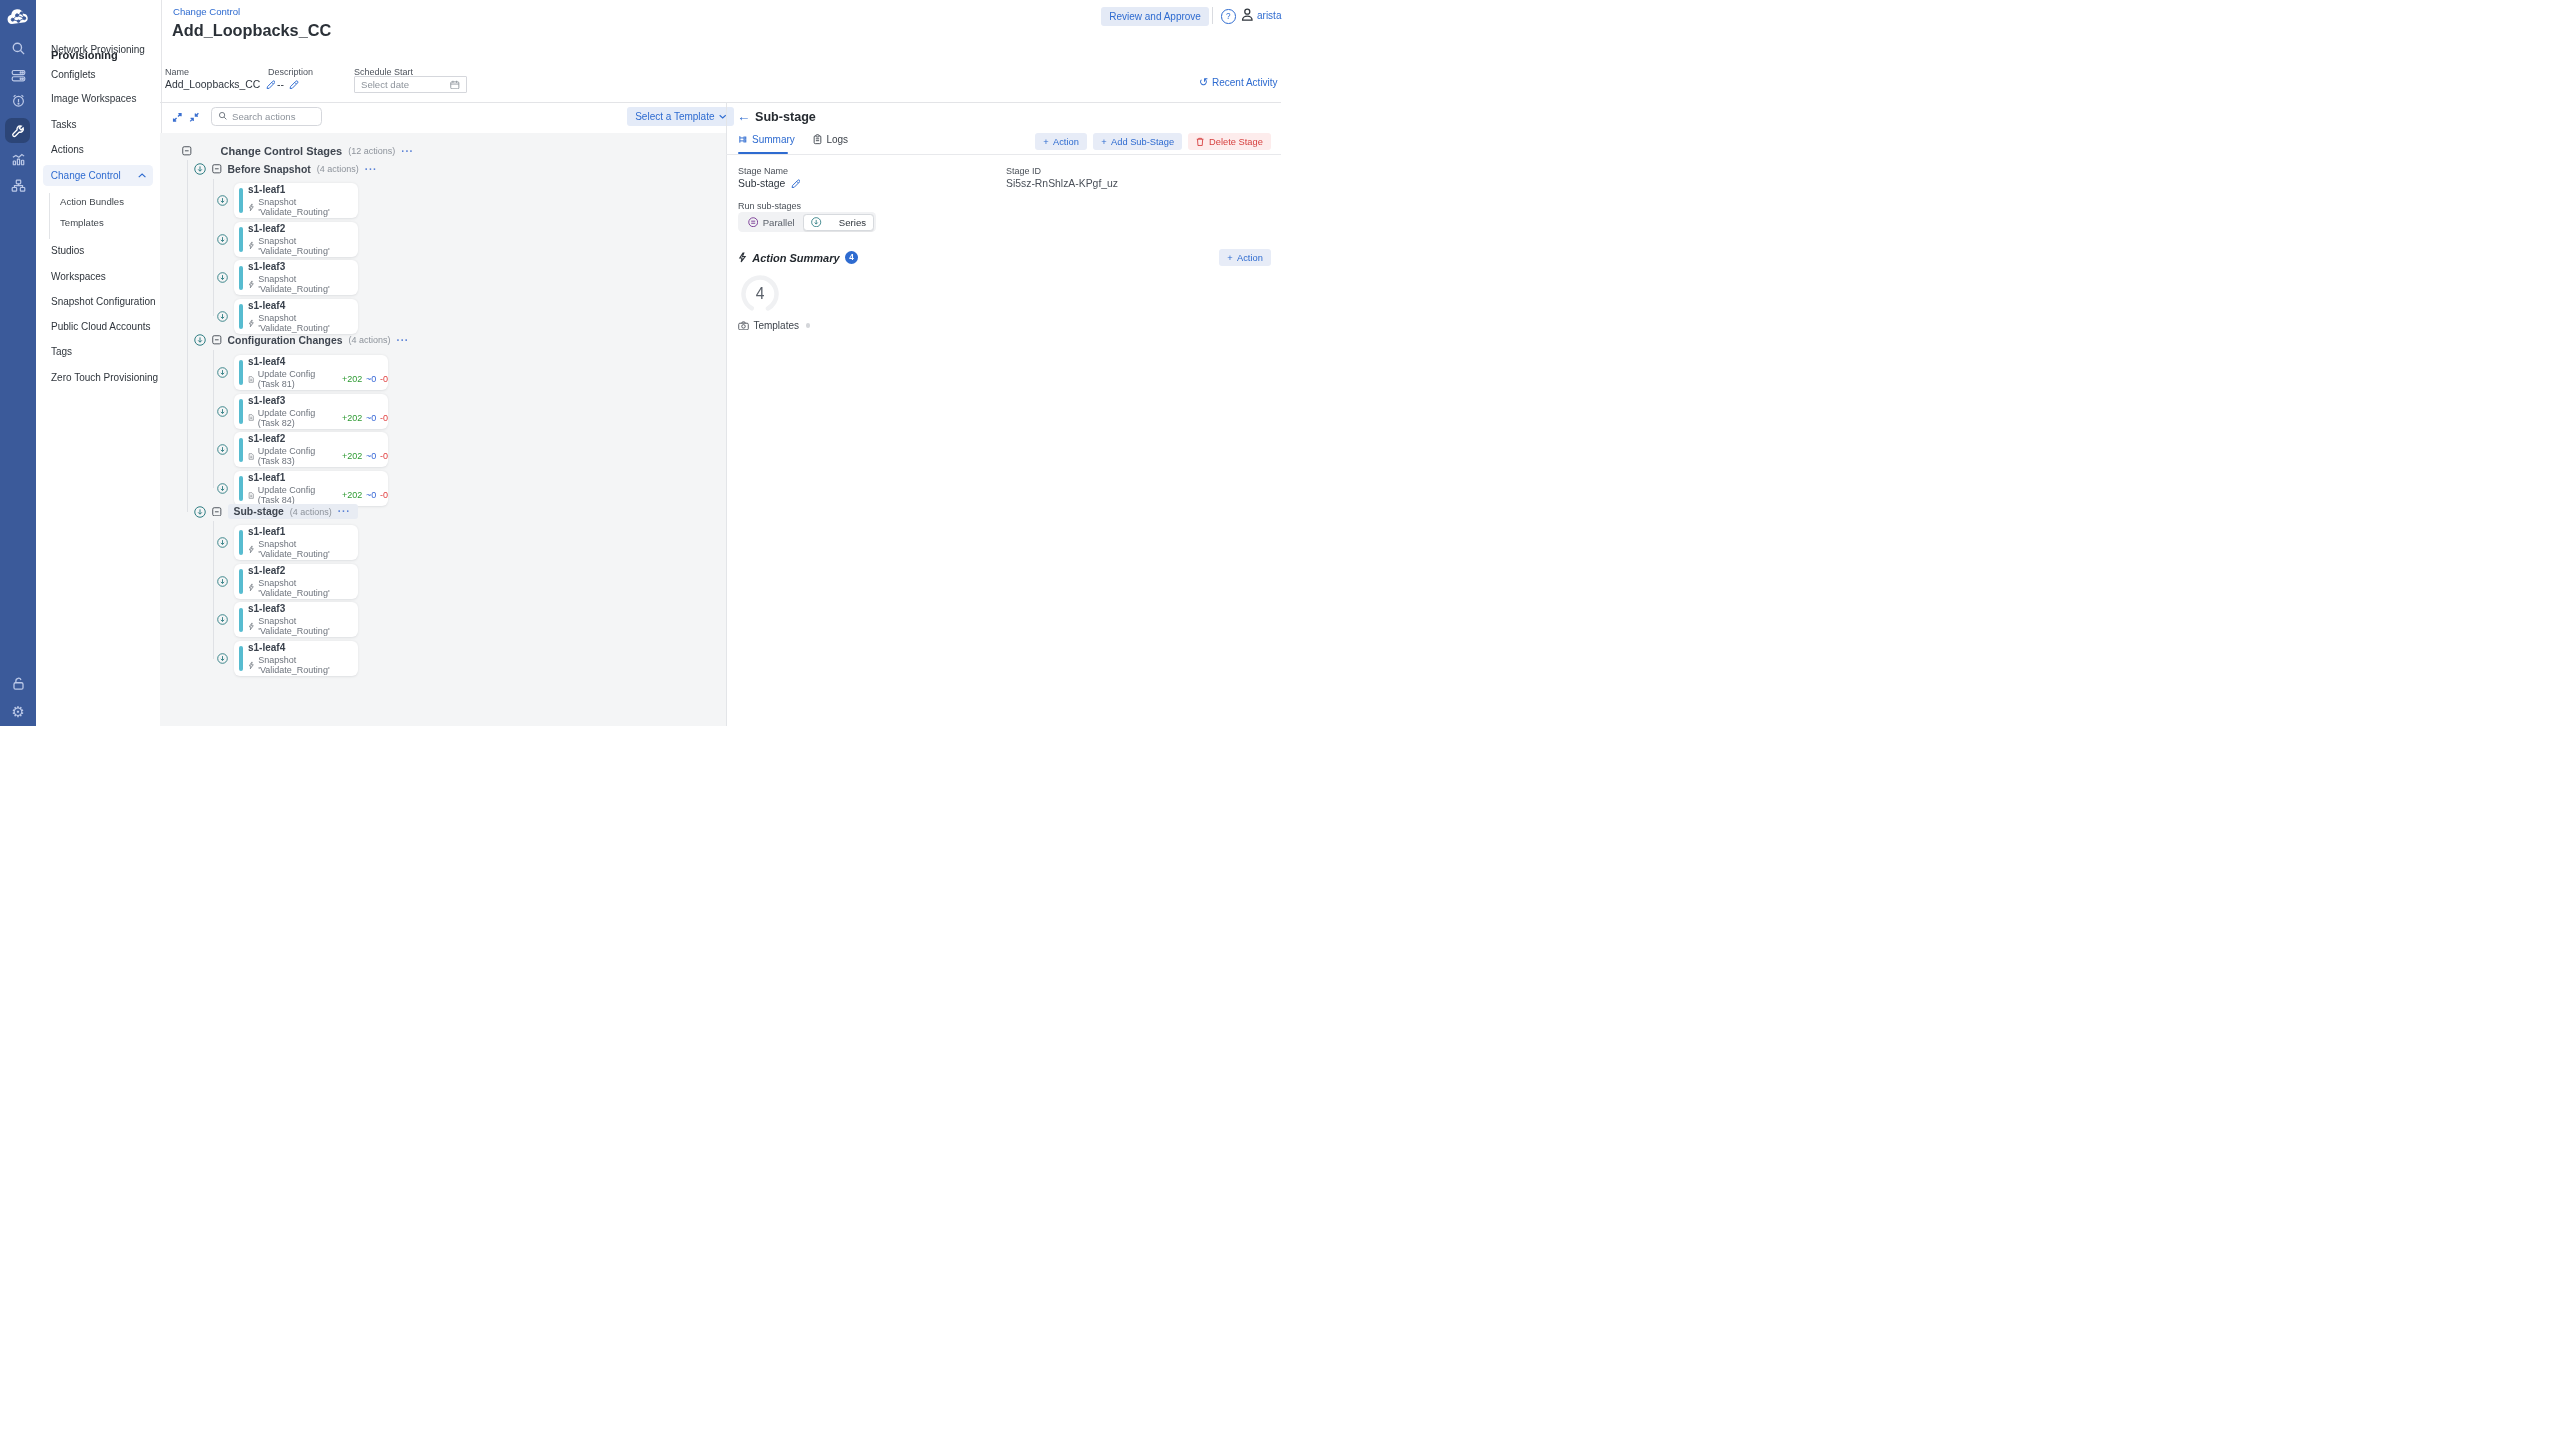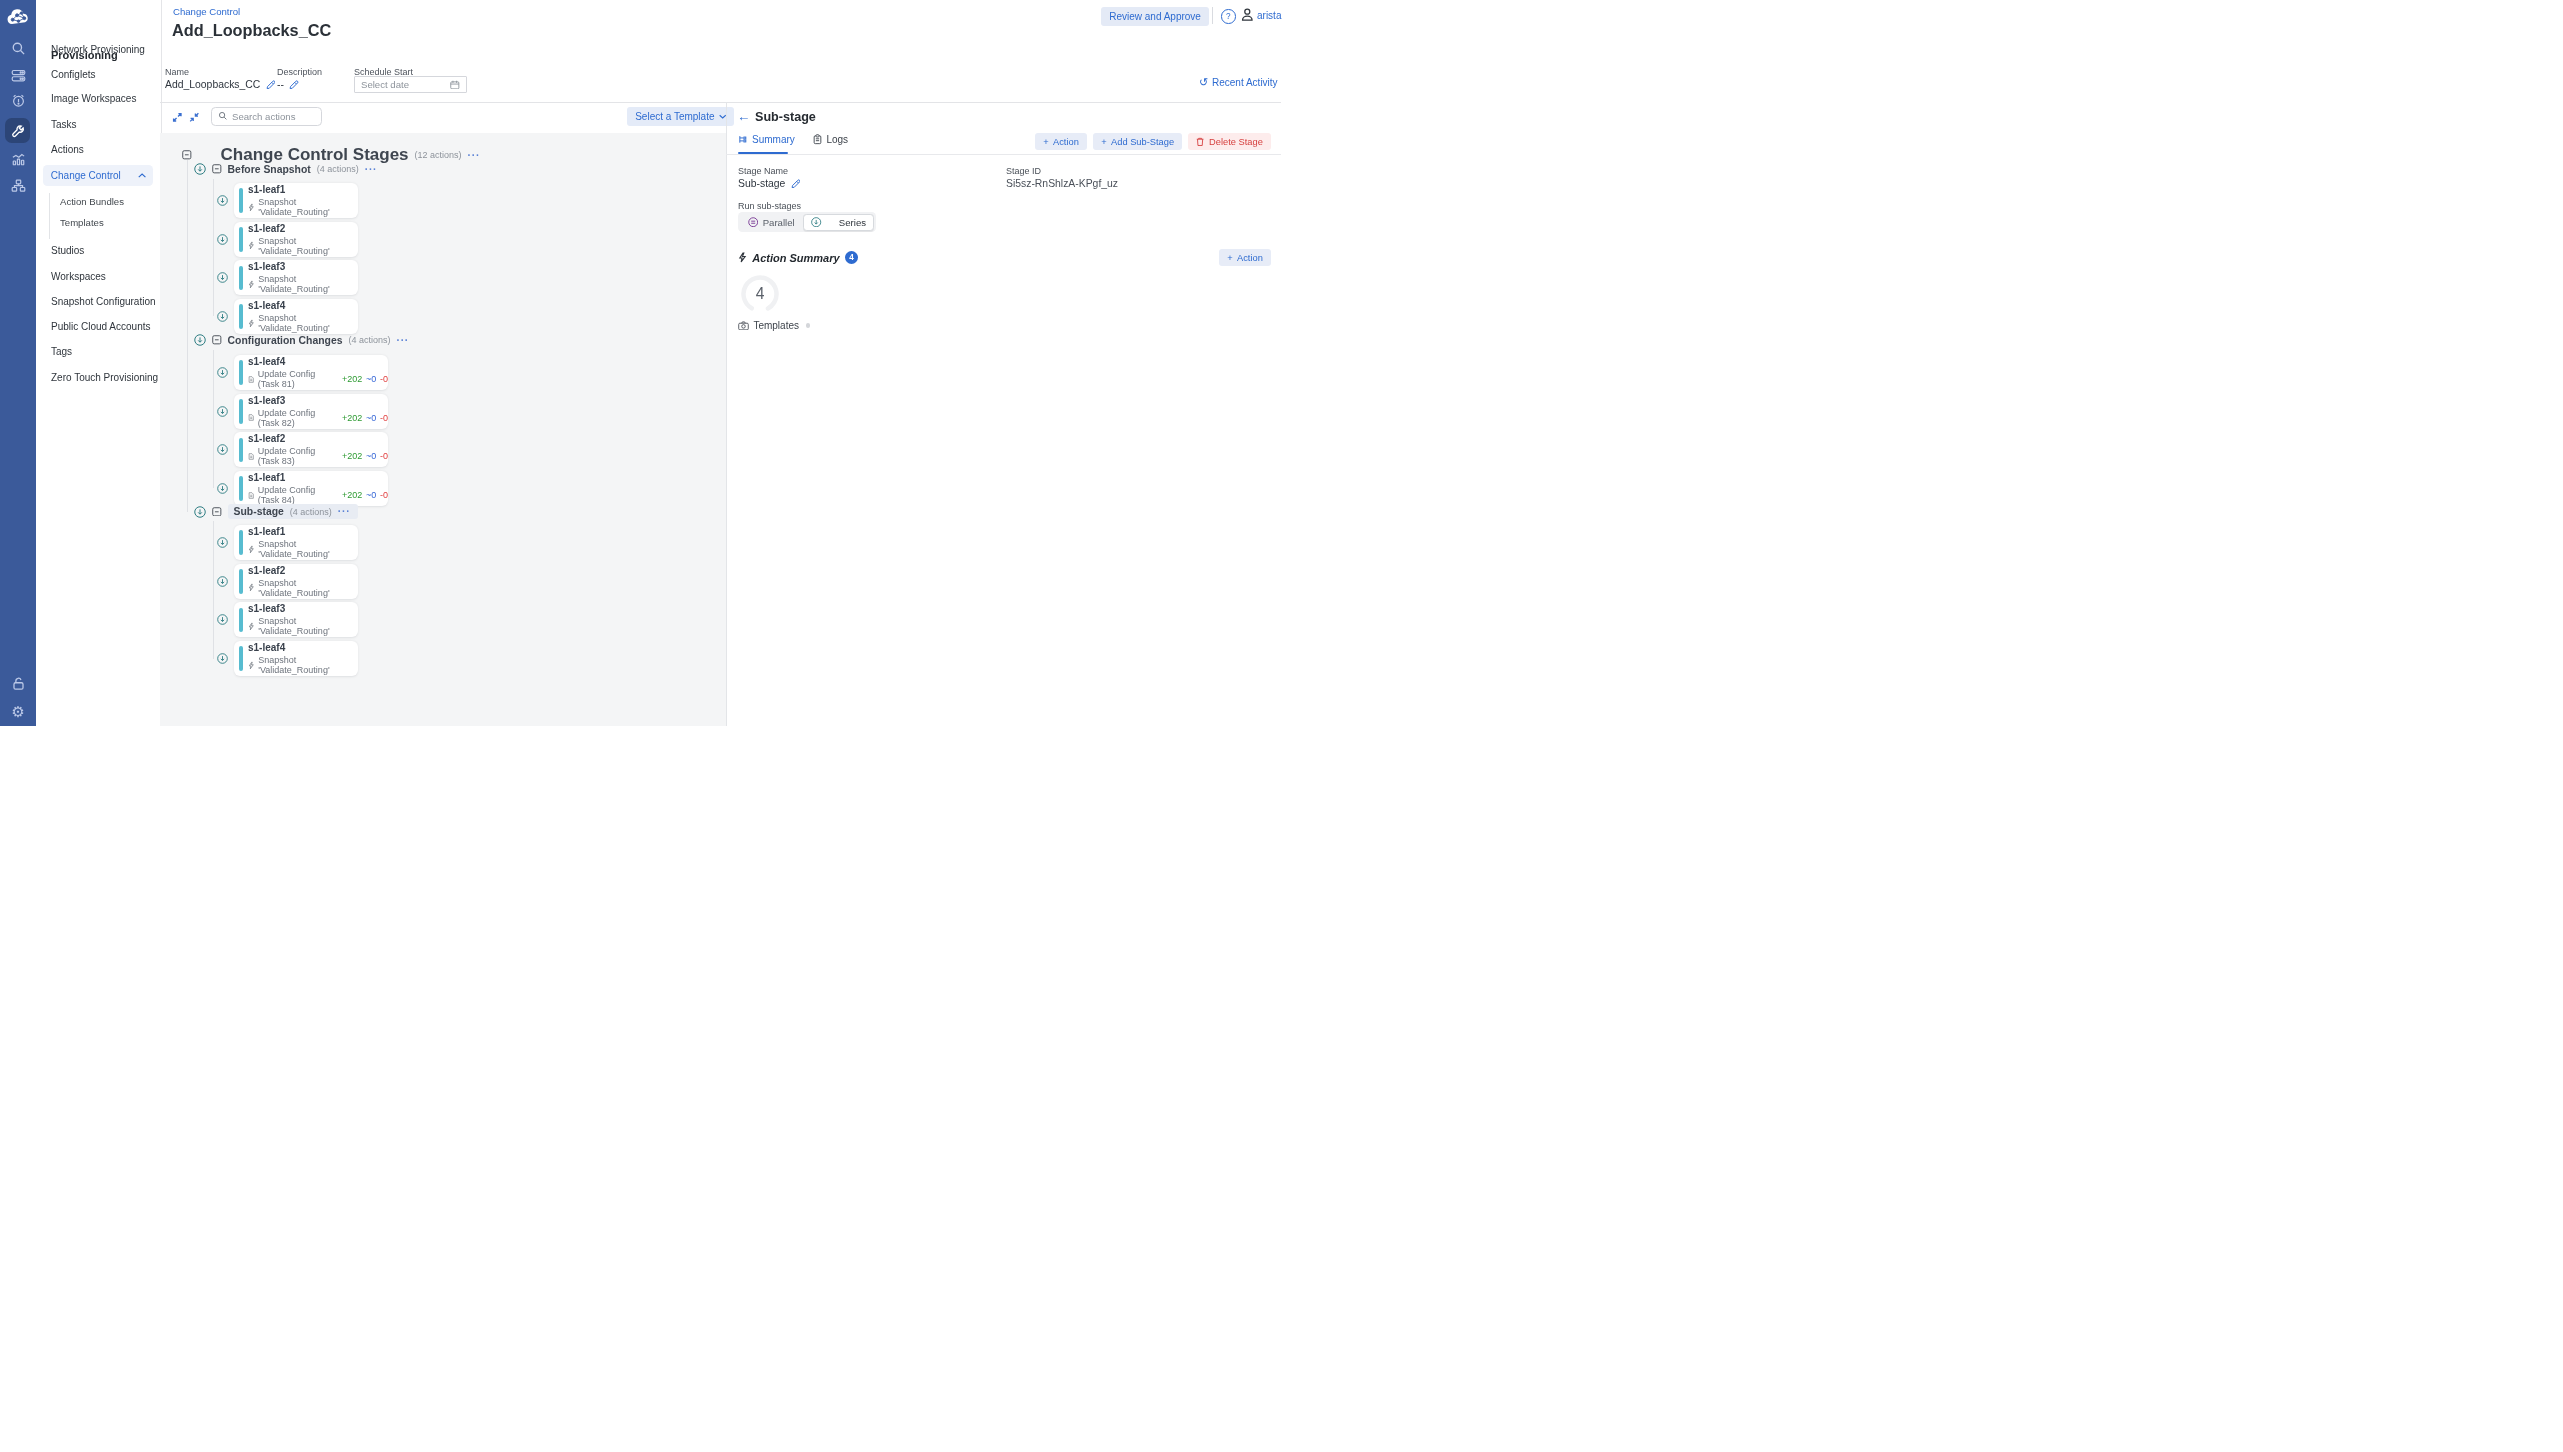--- a/index.html
+++ b/index.html
@@ -184,21 +184,21 @@
   <div class="title">Add_Loopbacks_CC</div>
 
   <div class="fld-label" style="left:165px;">Name</div>
   <div class="fld-value" style="left:165px;">
     <span>Add_Loopbacks_CC</span>
     <svg width="9.6" height="9.6" viewBox="0 0 13 13" fill="none" stroke="#2e6bd0" stroke-width="1.3">
         <path d="M1.5 11.5 L2 9 L9.3 1.7 a1.6 1.6 0 0 1 2.3 2.3 L4.3 11.3 L1.5 11.5 z"></path>
         <line x1="7.8" y1="3.2" x2="10" y2="5.4"></line>
       </svg>
   </div>
-  <div class="fld-label" style="left:277px;">Description</div>
+  <div class="fld-label" style="left:268px;">Description</div>
   <div class="fld-value" style="left:277px;">
     <span>--</span>
     <svg width="9.6" height="9.6" viewBox="0 0 13 13" fill="none" stroke="#2e6bd0" stroke-width="1.3">
         <path d="M1.5 11.5 L2 9 L9.3 1.7 a1.6 1.6 0 0 1 2.3 2.3 L4.3 11.3 L1.5 11.5 z"></path>
         <line x1="7.8" y1="3.2" x2="10" y2="5.4"></line>
       </svg>
   </div>
   <div class="fld-label" style="left:354px;">Schedule Start</div>
   <div class="input" style="position:absolute;left:354px;top:76px;width:113px;height:17px;">
     <span>Select date</span>
@@ -263,21 +263,21 @@
   <div class="gline" style="left:187px;top:160px;height:352px;"></div>
   <div class="gline" style="left:213px;top:179px;height:137px;"></div>
   <div class="gline" style="left:213px;top:350px;height:138px;"></div>
   <div class="gline" style="left:213px;top:521px;height:138px;"></div>
 
   <div class="trow" style="left:182px;top:145px;">
     <svg width="9.6" height="9.6" viewBox="0 0 13 13" fill="none" stroke="#4a5058" stroke-width="1.3">
         <rect x="1" y="1" width="11" height="11" rx="2"></rect>
         <line x1="4" y1="6.5" x2="9" y2="6.5"></line>
       </svg>
-    <span class="lbl" style="font-size:17px;padding-left:23px;">Change Control Stages</span>
+    <span class="lbl" style="font-size:11px;padding-left:23px;">Change Control Stages</span>
     <span class="cnt">(12 actions)</span>
     <span class="dots">···</span>
   </div>
 
   <div class="trow" style="left:194px;top:163px;">
     <svg width="12" height="12" viewBox="0 0 16 16" fill="none" stroke="#2a7a80" stroke-width="1.3">
         <circle cx="8" cy="8" r="7"></circle>
         <path d="M8 4.5 v6 M5.6 8.5 L8 11 L10.4 8.5"></path>
       </svg>
     <svg width="9.6" height="9.6" viewBox="0 0 13 13" fill="none" stroke="#4a5058" stroke-width="1.3">

